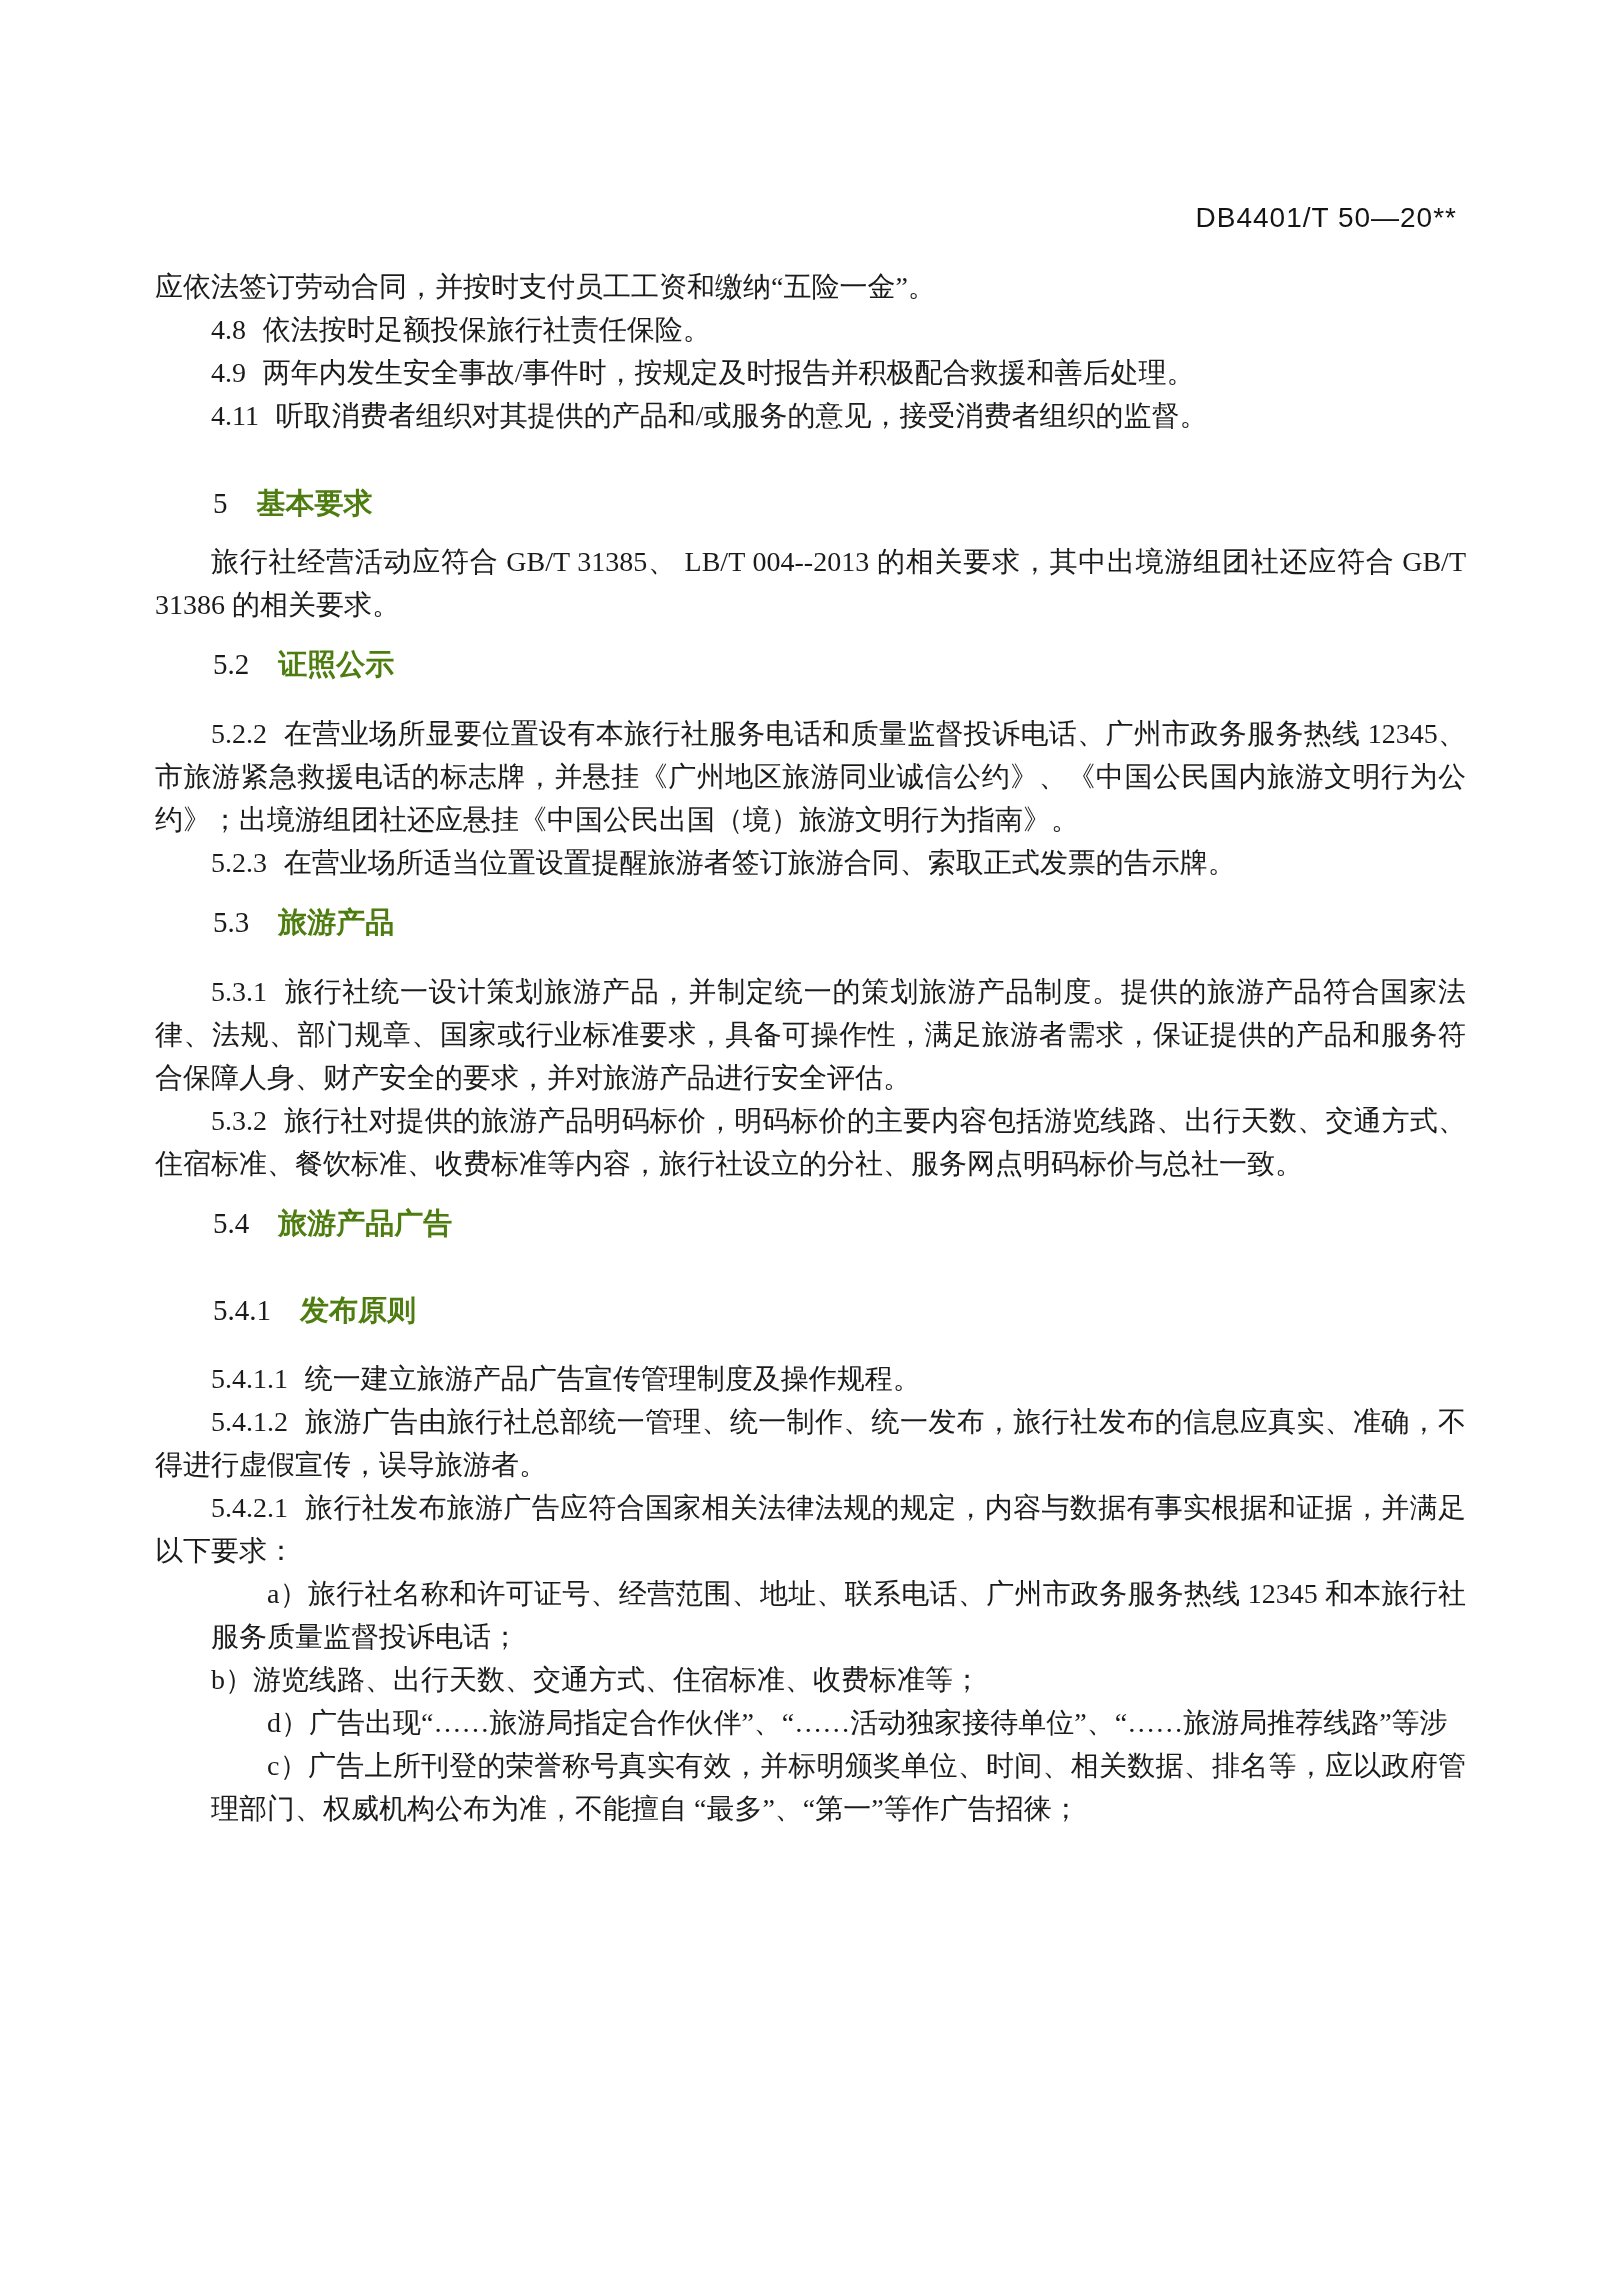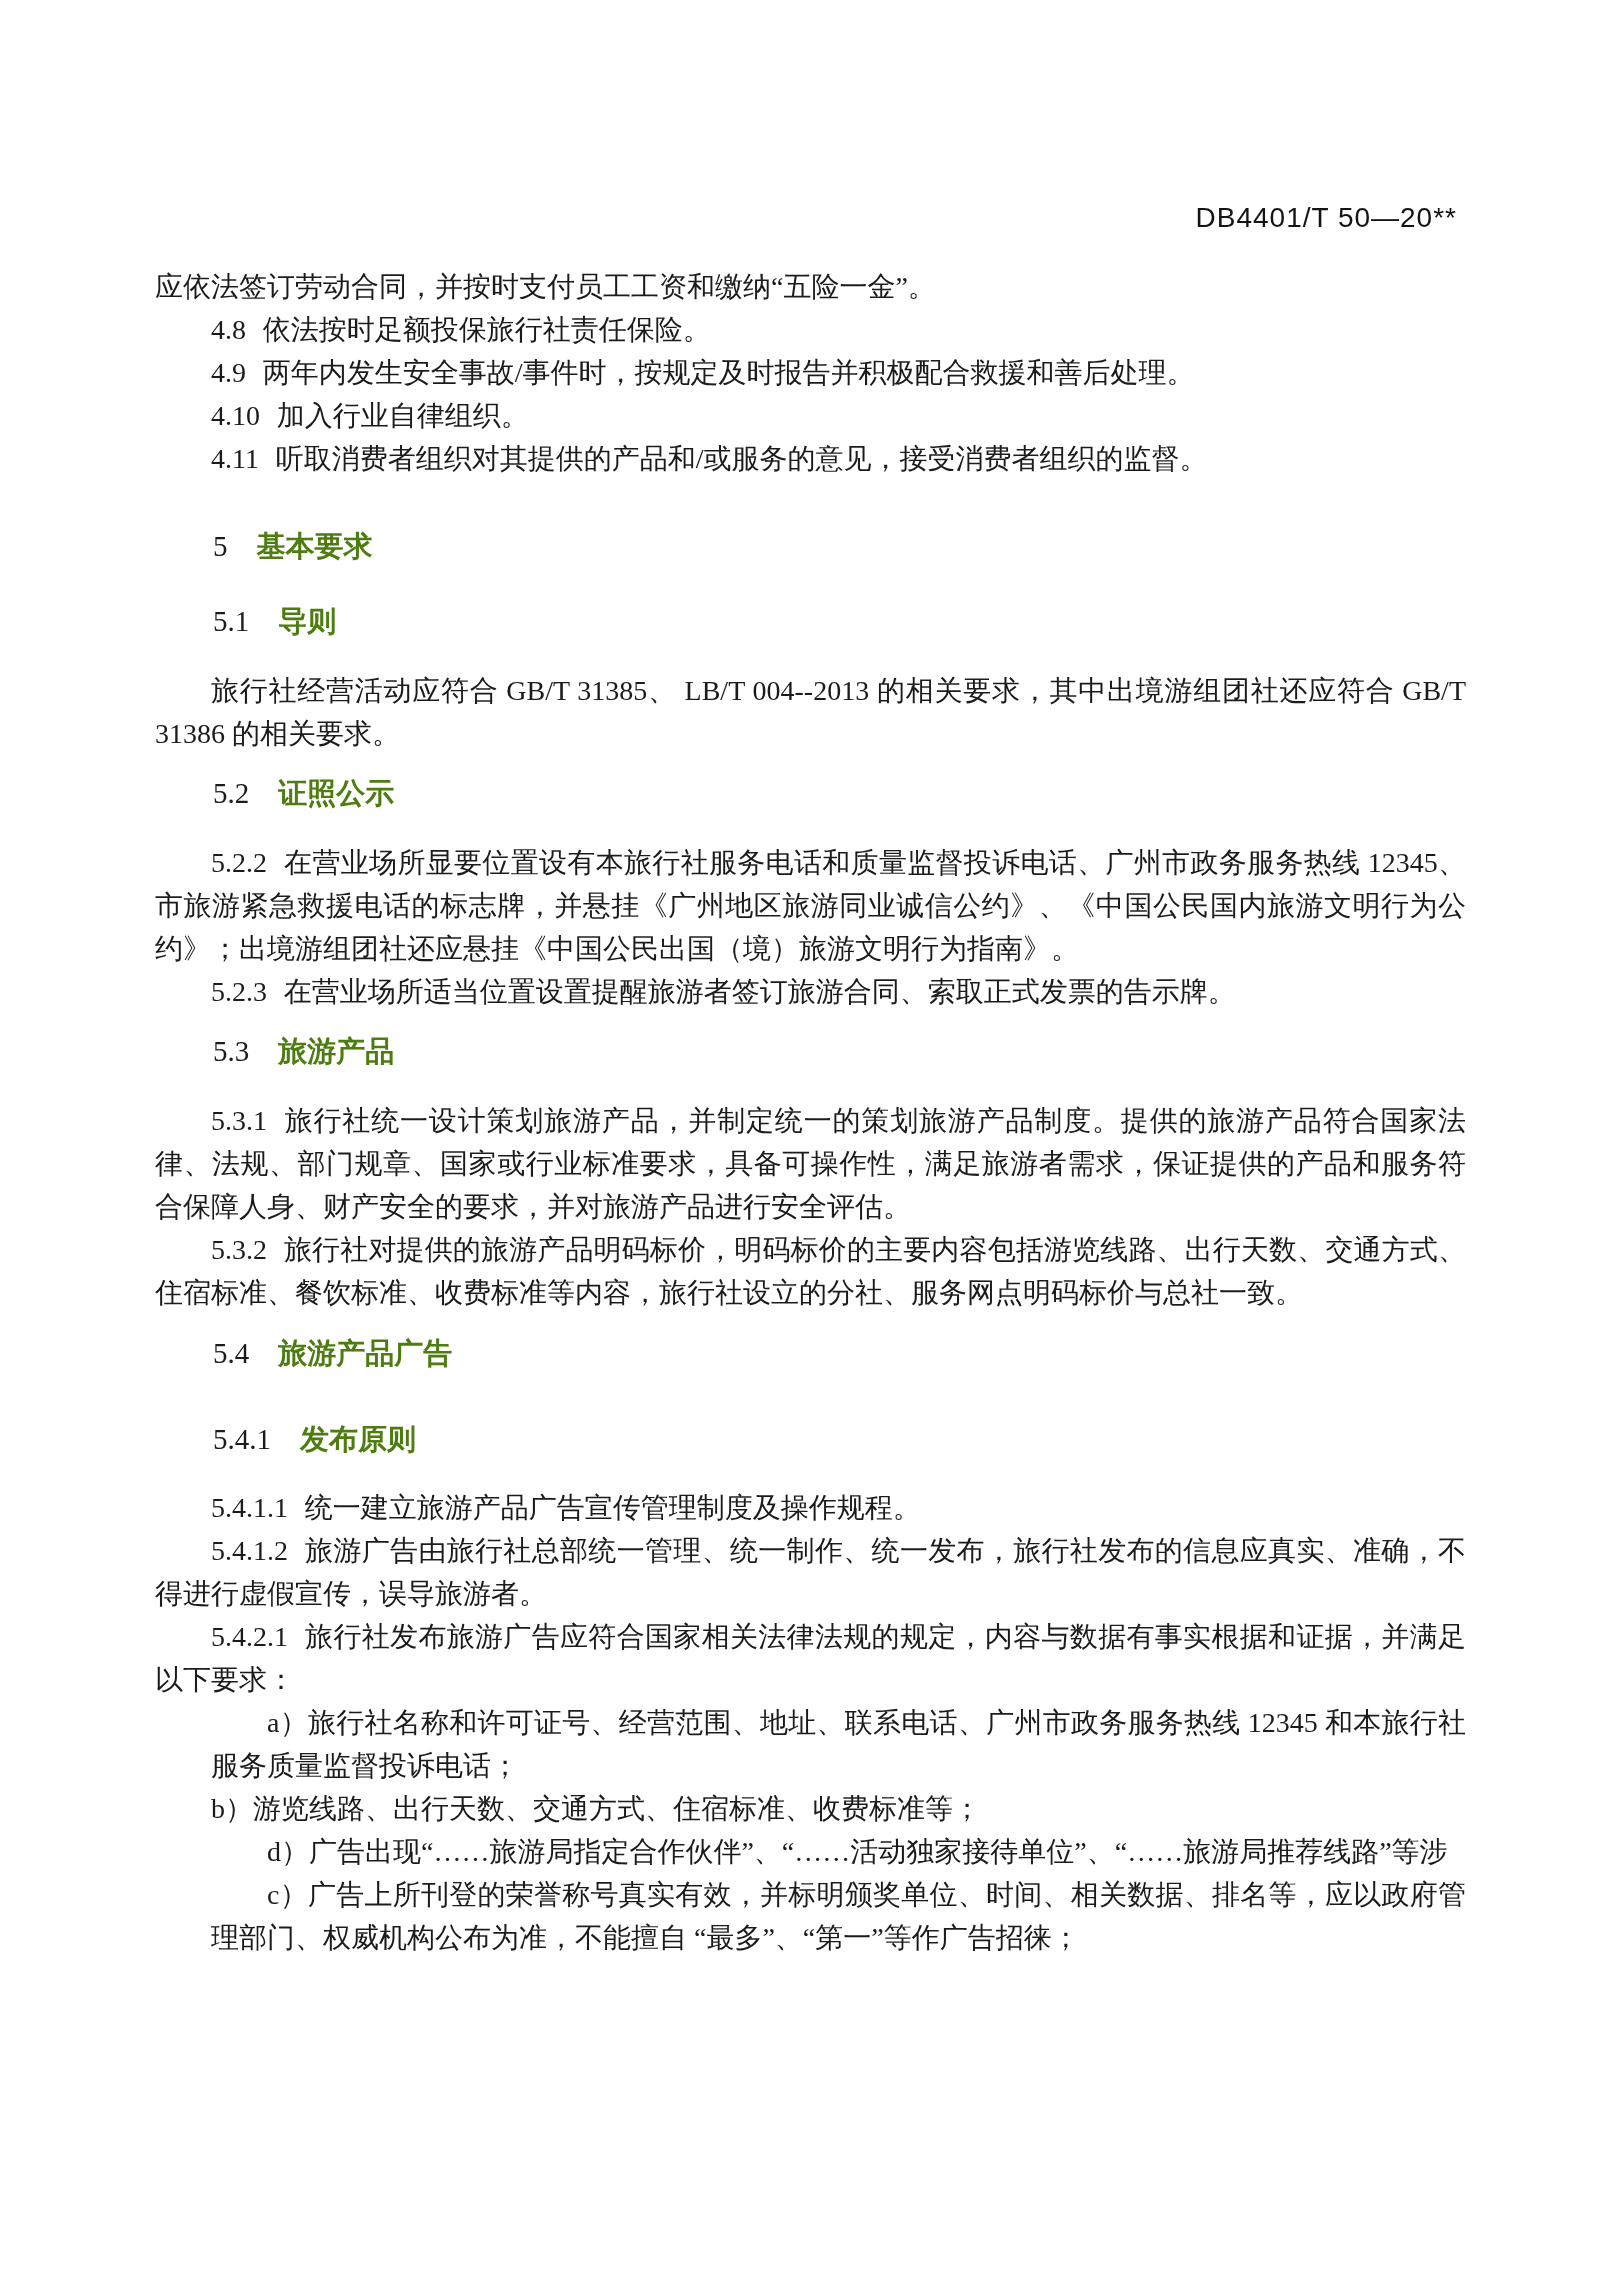--- a/index.html
+++ b/index.html
@@ -92,27 +92,25 @@
   <div class="std-code">DB4401/T 50—20**</div>
 
   <div class="content">
 
     <p class="noindent">应依法签订劳动合同，并按时支付员工工资和缴纳“五险一金”。</p>
 
     <p class="indent"><span class="num">4.8</span><span>依法按时足额投保旅行社责任保险。</span></p>
 
     <p class="indent"><span class="num">4.9</span><span>两年内发生安全事故/事件时，按规定及时报告并积极配合救援和善后处理。</span></p>
 
-    <p class="indent"><span class="num">4.10</span><span>加入行业自律组织。</span></p>
 
     <p class="indent"><span class="num">4.11</span><span>听取消费者组织对其提供的产品和/或服务的意见，接受消费者组织的监督。</span></p>
 
     <h2 class="chapter"><span class="h-num">5</span><span class="h-title">基本要求</span></h2>
 
-    <h3 class="section"><span class="h-num">5.1</span><span class="h-title">导则</span></h3>
 
     <p class="indent">旅行社经营活动应符合 GB/T 31385、 LB/T 004--2013 的相关要求，其中出境游组团社还应符合 GB/T 31386 的相关要求。</p>
 
     <h3 class="section"><span class="h-num">5.2</span><span class="h-title">证照公示</span></h3>
 
 
     <p class="indent"><span class="num">5.2.2</span><span>在营业场所显要位置设有本旅行社服务电话和质量监督投诉电话、广州市政务服务热线 12345、市旅游紧急救援电话的标志牌，并悬挂《广州地区旅游同业诚信公约》、《中国公民国内旅游文明行为公约》；出境游组团社还应悬挂《中国公民出国（境）旅游文明行为指南》。</span></p>
 
     <p class="indent"><span class="num">5.2.3</span><span>在营业场所适当位置设置提醒旅游者签订旅游合同、索取正式发票的告示牌。</span></p>
 

